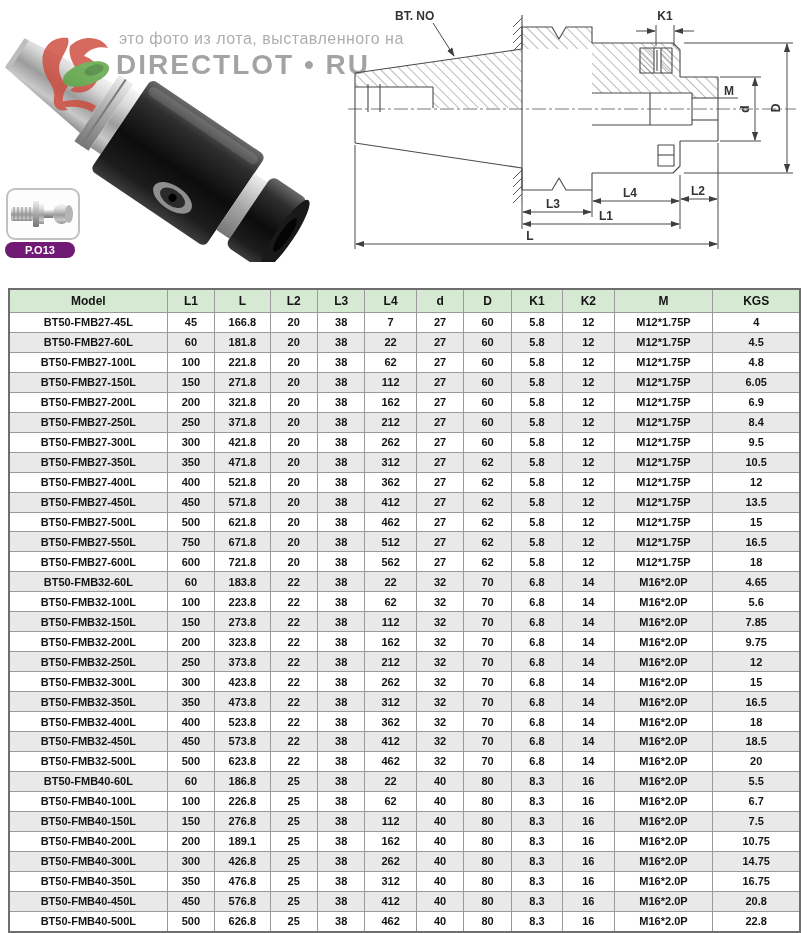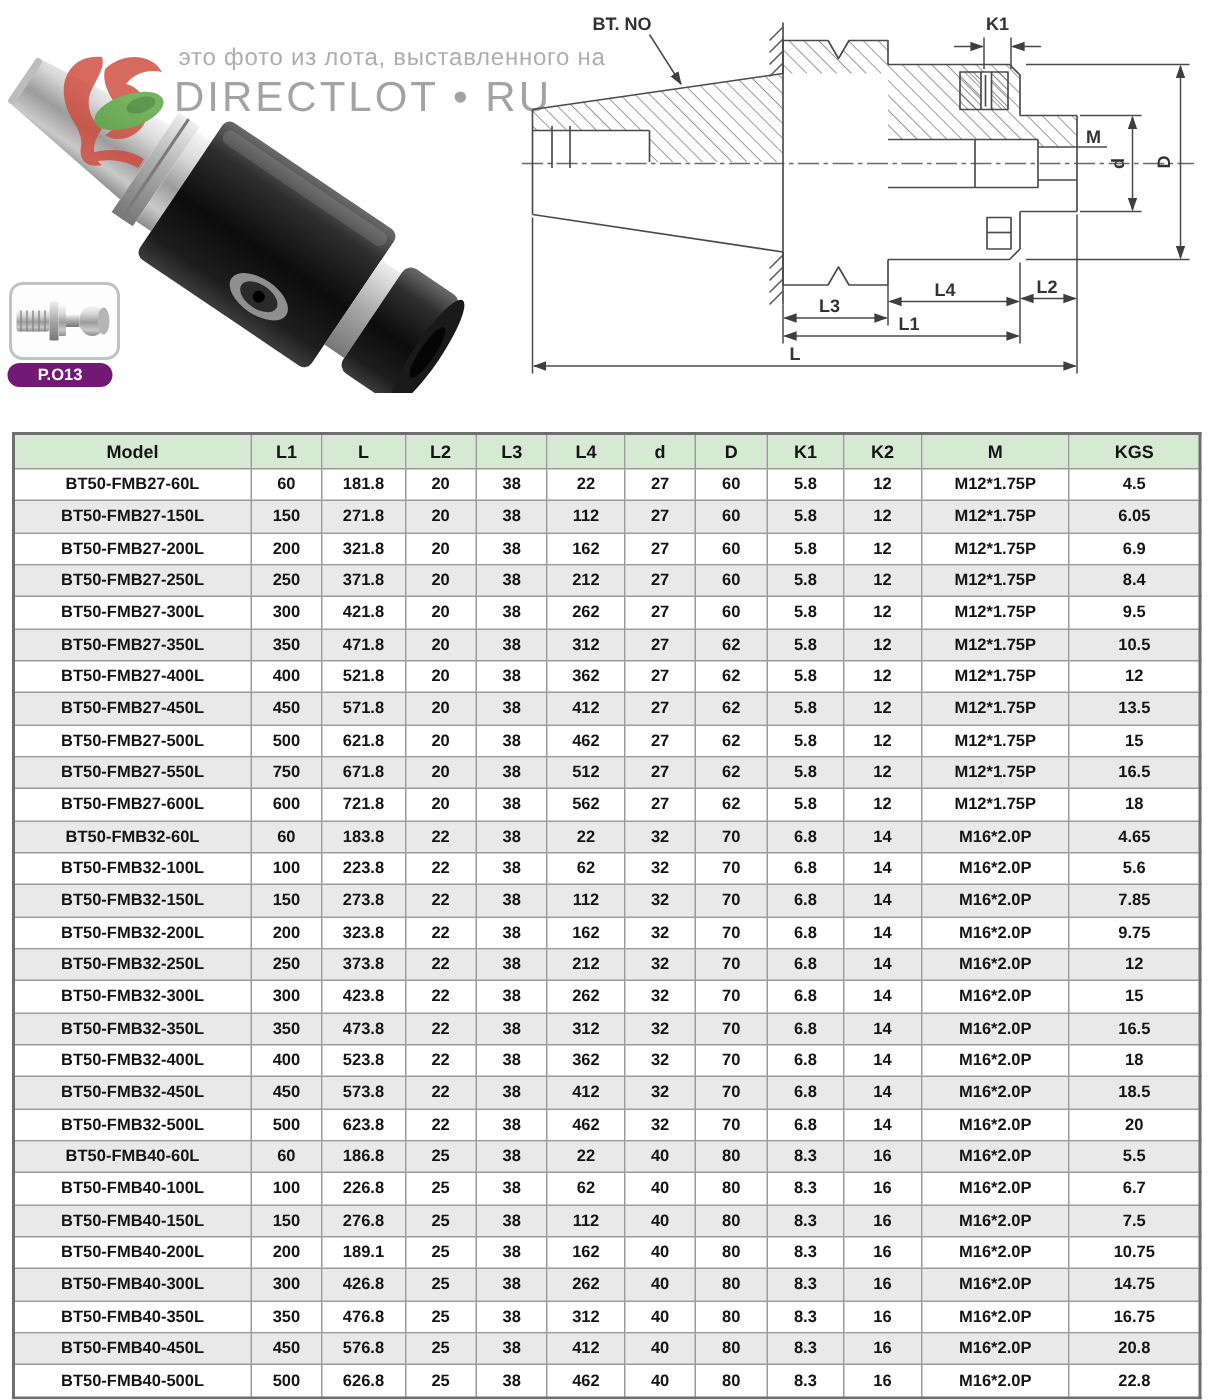--- a/index.html
+++ b/index.html
@@ -4,21 +4,21 @@
 <style>
   html,body{margin:0;padding:0;background:#ffffff;}
   body{font-family:"Liberation Sans", sans-serif; -webkit-font-smoothing:antialiased;}
   .page{position:relative;width:809px;height:933px;background:#fff;overflow:hidden;}
 
   
   .photo-area{position:absolute;left:0;top:0;width:340px;height:262px;}
   .holder-svg{position:absolute;left:0;top:0;}
   .logo-svg{position:absolute;left:30px;top:28px;}
   .wm1{position:absolute;left:119px;top:30px;font-size:16px;color:#aeaeae;letter-spacing:.5px;white-space:nowrap;}
-  .wm2{position:absolute;left:116px;top:49px;font-size:28px;font-weight:normal;color:#9c9c9c;letter-spacing:2px;white-space:nowrap;opacity:.92;}
+  .wm2{position:absolute;left:116px;top:49px;font-size:28px;font-weight:bold;color:#9c9c9c;letter-spacing:2px;white-space:nowrap;opacity:.92;}
   .inset-box{position:absolute;left:6px;top:188px;width:74px;height:52px;border:2px solid #c2c2c2;border-radius:9px;background:#fdfdfd;box-sizing:border-box;}
   .inset-label{position:absolute;left:5px;top:242px;width:70px;height:16px;border-radius:9px;
     background:#701a75;color:#fff;font-size:11px;font-weight:bold;text-align:center;line-height:16px;}
 
   
   .diagram-svg{position:absolute;left:340px;top:0;}
   .dim-label{font-size:12px;font-weight:bold;fill:#333;}
   .outline{stroke:#4a4a4a;stroke-width:1.1;fill:none;stroke-linejoin:round;}
   .thin{stroke:#555;stroke-width:1;fill:none;}
   .dim{stroke:#4a4a4a;stroke-width:1;fill:none;}
@@ -272,32 +272,60 @@
             <th>d</th>
             <th>D</th>
             <th>K1</th>
             <th>K2</th>
             <th>M</th>
             <th>KGS</th>
           </tr>
       </thead>
       <tbody>
           <tr>
+            <td>BT50-FMB27-45L</td>
+            <td>45</td>
+            <td>166.8</td>
+            <td>20</td>
+            <td>38</td>
+            <td>7</td>
+            <td>27</td>
+            <td>60</td>
+            <td>5.8</td>
+            <td>12</td>
+            <td>M12*1.75P</td>
+            <td>4</td>
+          </tr>
+          <tr>
             <td>BT50-FMB27-60L</td>
             <td>60</td>
             <td>181.8</td>
             <td>20</td>
             <td>38</td>
             <td>22</td>
             <td>27</td>
             <td>60</td>
             <td>5.8</td>
             <td>12</td>
             <td>M12*1.75P</td>
             <td>4.5</td>
+          </tr>
+          <tr>
+            <td>BT50-FMB27-100L</td>
+            <td>100</td>
+            <td>221.8</td>
+            <td>20</td>
+            <td>38</td>
+            <td>62</td>
+            <td>27</td>
+            <td>60</td>
+            <td>5.8</td>
+            <td>12</td>
+            <td>M12*1.75P</td>
+            <td>4.8</td>
           </tr>
           <tr>
             <td>BT50-FMB27-150L</td>
             <td>150</td>
             <td>271.8</td>
             <td>20</td>
             <td>38</td>
             <td>112</td>
             <td>27</td>
             <td>60</td>

